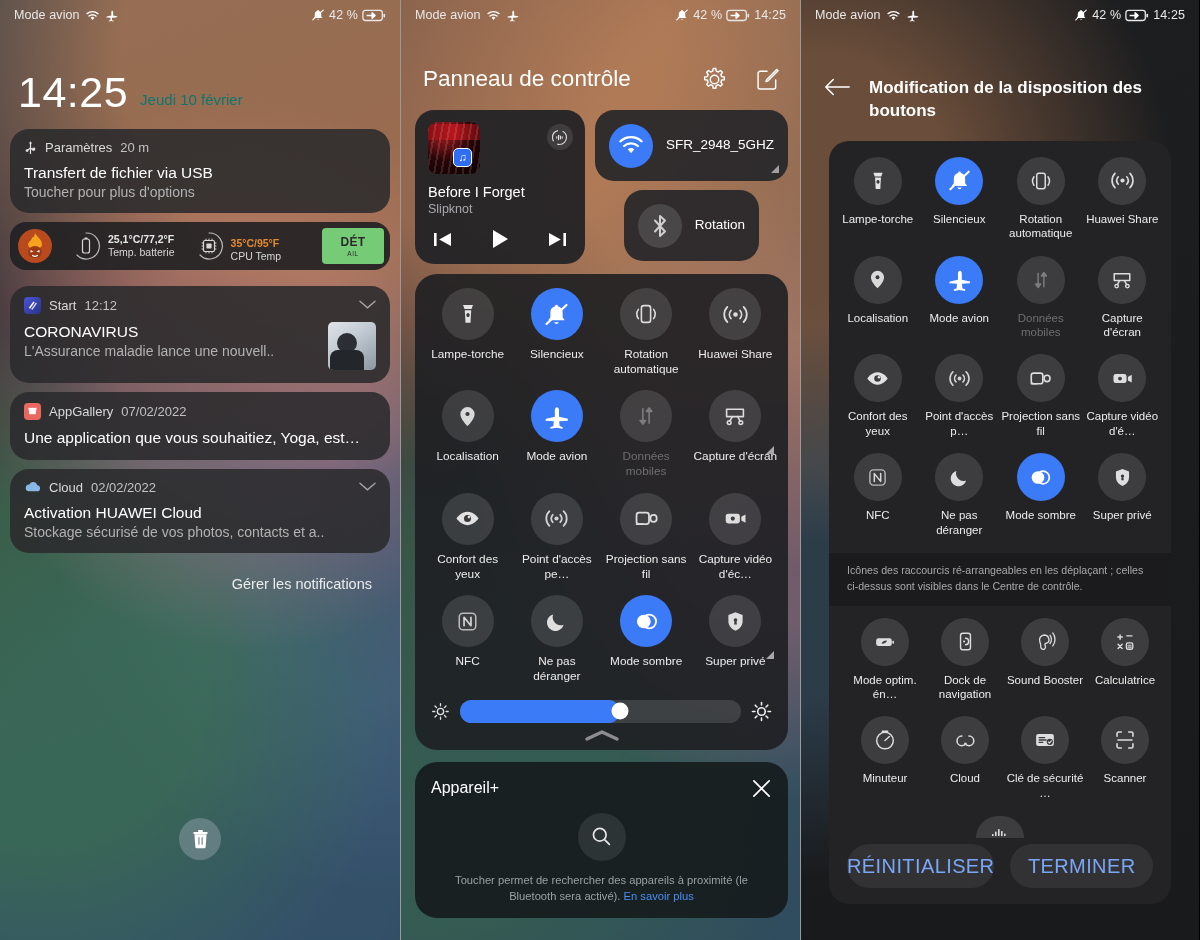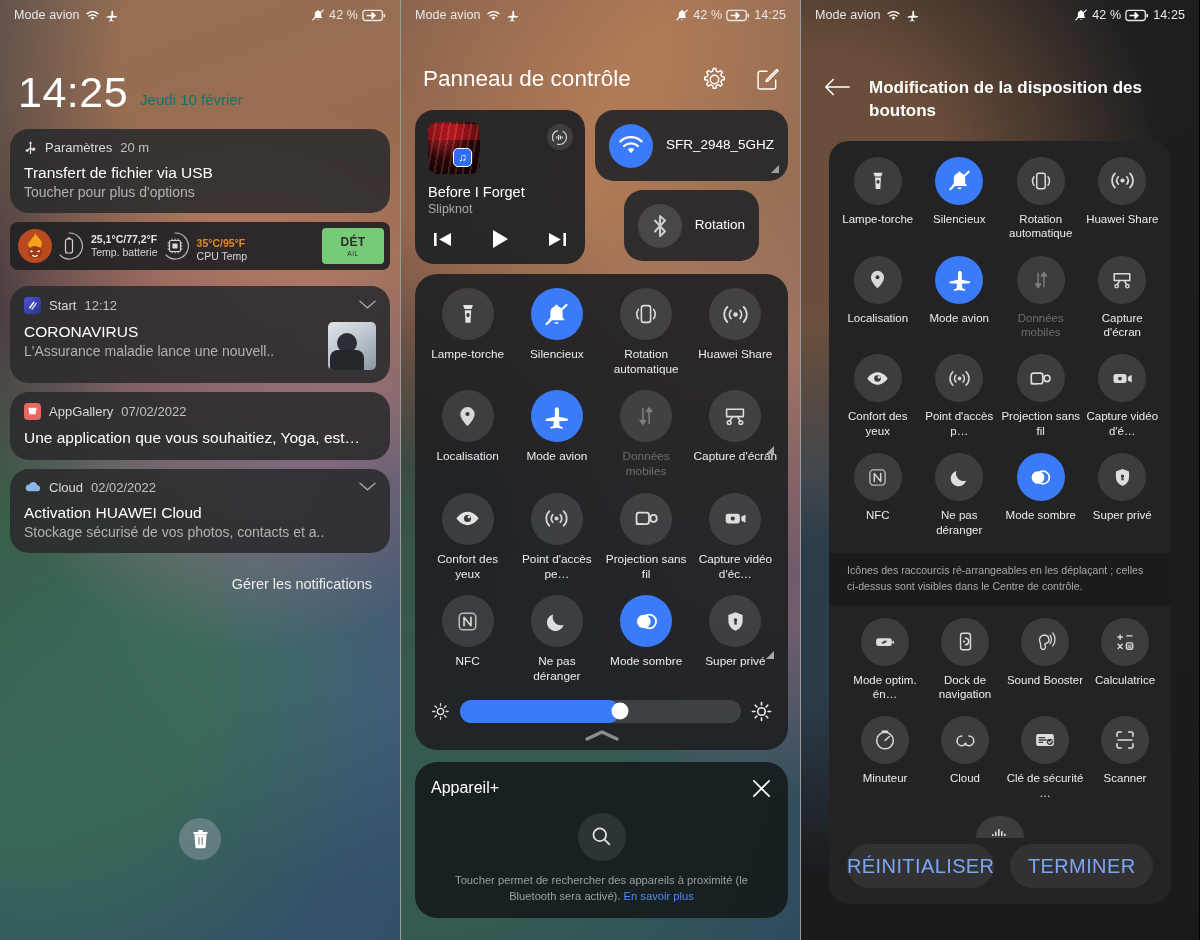--- a/index.html
+++ b/index.html
@@ -61,22 +61,22 @@
      background:linear-gradient(145deg,#dfe3e7 0%,#c3ccd4 40%,#8b969e 100%); position:relative; overflow:hidden; }
   .thumb::before { content:""; position:absolute; left:9px; top:11px; width:20px; height:20px; border-radius:50%;
      background:#2b2f35; }
   .thumb::after { content:""; position:absolute; left:2px; top:28px; width:34px; height:24px; border-radius:8px 8px 0 0;
      background:#23272c; }
 
   .appicon { width:17px; height:17px; border-radius:4px; flex:none; display:flex; align-items:center; justify-content:center; }
   .ai-start { background:linear-gradient(135deg,#4a54d6,#2b3288); }
   .ai-gallery { background:#e8685f; }
 
-  .perf { position:relative; margin:9px 10px 0; height:48px; border-radius:8px;
-     background:rgba(32,32,34,.90); display:flex; align-items:center; padding:0 6px 0 8px; gap:2px; }
+  .perf { position:relative; margin:9px 10px 0; height:48px; border-radius:16px;
+     background:rgba(32,32,34,.90); display:flex; align-items:center; padding:0 6px 0 8px; gap:19px; }
   .fire { width:34px; height:34px; flex:none; }
   .gauge { display:flex; align-items:center; gap:7px; }
   .gring { width:30px; height:30px; flex:none; }
   .gtxt { line-height:1.2; }
   .gtxt .v { font-size:10.5px; color:#e6e6e6; font-weight:600; }
   .gtxt .v.warn { color:#e08a2e;margin-top:8px; }
   .gtxt .l { font-size:10.5px; color:#d7d7d7; }
   .det { margin-left:auto; width:62px; height:36px; border-radius:4px; background:#76cb76;
      display:flex; flex-direction:column; align-items:center; justify-content:center; color:#2c2c2c; }
   .det .d1 { font-size:12px; font-weight:600; letter-spacing:.3px; }

